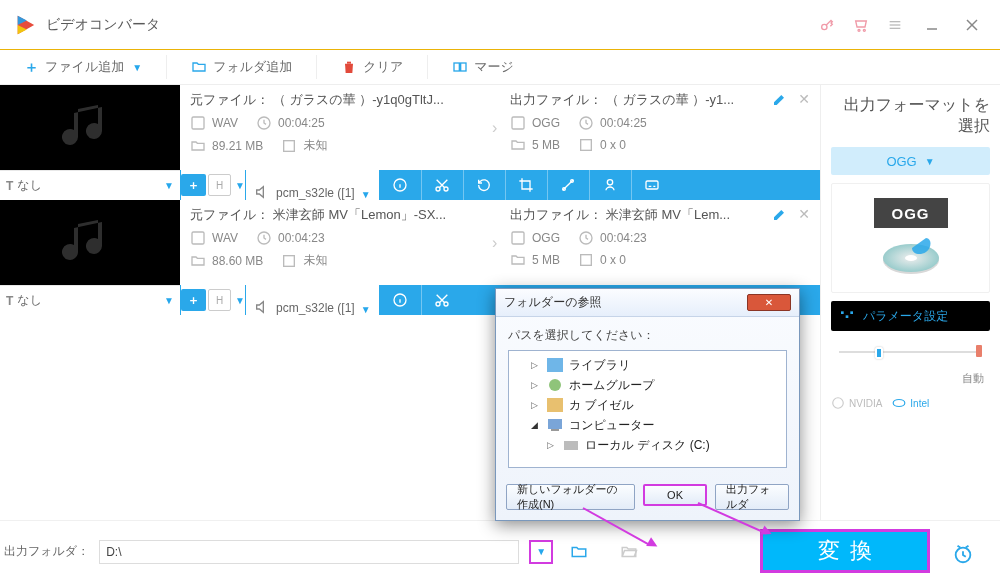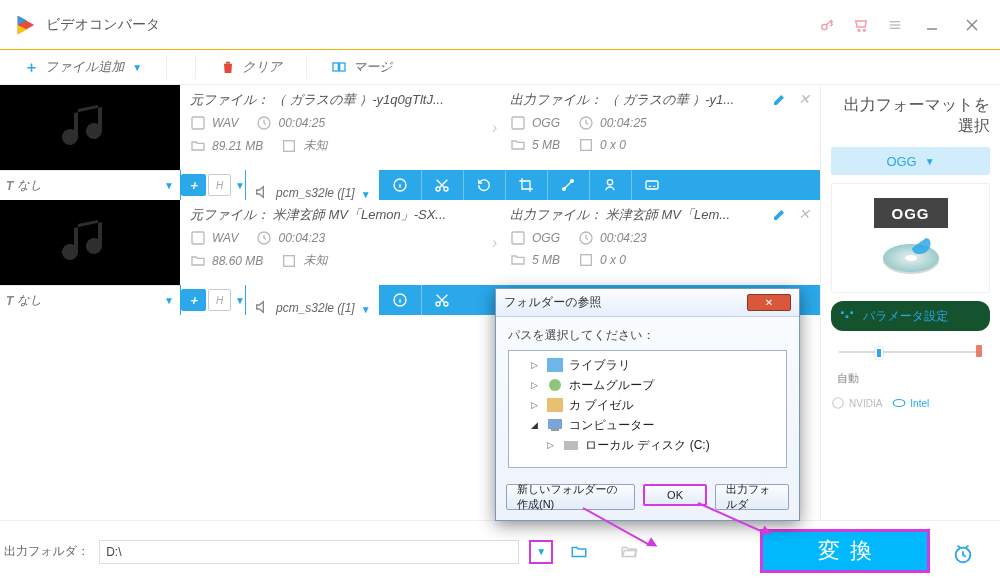--- a/index.html
+++ b/index.html
@@ -7,28 +7,28 @@
 .titlebar { height: 50px; display: flex; align-items: center; padding: 0 8px; border-bottom: 1px solid #eab308; }
 .logo { width: 22px; height: 22px; margin: 0 10px 0 6px; }
 .title { color: #595959; font-size: 14px; }
 .title-spacer { flex: 1; }
 .title-icon { width: 34px; height: 34px; display: flex; align-items: center; justify-content: center; color: #f09aa8; }
 .title-icon.gray { color: #bbb; }
 .window-btn { width: 40px; height: 34px; display: flex; align-items: center; justify-content: center; color: #888; }
 .toolbar { height: 34px; display: flex; align-items: center; padding: 0 16px; gap: 4px; font-size: 13px; }
 .tbtn { display: flex; align-items: center; gap: 6px; padding: 4px 8px; }
 .tbtn .plus { color: #2aa8ea; font-weight: bold; font-size: 15px; }
-.tbtn .label { color: #6b6b6b; font-style: italic; }
+.tbtn .label { color: #6b6b6b; }
 .tbtn .chev { color: #26a7ec; font-size: 10px; margin-left: 2px; }
 .tbtn .trash { color: #e24a3b; }
 .tbtn .merge { color: #2aa8ea; }
 .vsep { width: 1px; height: 24px; background: #eee; margin: 0 12px; }
 
 .content { display: flex; height: 436px; }
-.main-col { width: 820px; border-top: 1px solid #eee; font-style: italic; }
+.main-col { width: 820px; border-top: 1px solid #eee; }
 .right-col { width: 180px; border-left: 1px solid #eee; border-top: 1px solid #eee; padding: 8px 10px; display: flex; flex-direction: column; gap: 8px; }
 
 .file-row { display: flex; height: 85px; border-bottom: none; }
 .thumb { width: 180px; height: 85px; background: #000; display: flex; align-items: center; justify-content: center; }
 .thumb svg { opacity: 0.55; }
 .info-col { flex: 1; display: flex; }
 .info-half { width: 50%; padding: 6px 10px 4px 10px; display: flex; flex-direction: column; gap: 6px; font-size: 12px; color: #888; position: relative; }
 .info-half .line-top { color: #555; font-size: 13px; white-space: nowrap; overflow: hidden; text-overflow: ellipsis; }
 .info-half .pair-row { display: flex; gap: 18px; }
 .ico-pair { display: flex; align-items: center; gap: 6px; }
@@ -52,25 +52,25 @@
 .opt-codec .chev2 { color: #26a7ec; font-size: 10px; }
 .tool-icons { flex: 1; display: flex; align-items: center; gap: 0; }
 .tool-icons .ti { width: 42px; height: 30px; display: flex; align-items: center; justify-content: center; border-left: 1px solid rgba(255,255,255,0.35); }
 .tool-icons .ti:first-child { border-left: none; }
 
 .right-title { font-size: 16px; color: #555; text-align: right; margin: 2px 0; }
 .format-bar { height: 28px; background: #d1edfc; color: #2aa8ea; display: flex; align-items: center; justify-content: center; font-size: 13px; gap: 8px; border-radius: 2px; }
 .format-preview { height: 110px; display: flex; align-items: center; justify-content: center; flex-direction: column; border: 1px solid #f0f0f0; border-radius: 2px; }
 .format-preview .ogg-box { width: 74px; height: 30px; border: 2px solid #444; background: #444; color: #fff; font-weight: bold; font-size: 15px; letter-spacing: 1px; display: flex; align-items: center; justify-content: center; }
 .side-btn { height: 30px; display: flex; align-items: center; gap: 8px; padding: 0 8px; font-size: 12px; color: #2aa8ea; }
-.side-btn.filled { background: #14532d; border-radius: 12px; align-items: center; }
+.side-btn.filled { background: #000000; border-radius: 2px; align-items: center; }
 .slider-row { height: 24px; position: relative; margin: 0 4px; }
 .slider-track { position: absolute; left: 4px; right: 4px; top: 12px; height: 2px; background: #ddd; }
 .slider-thumb { position: absolute; left: 40px; top: 8px; width: 8px; height: 12px; background: #2aa8ea; border: 2px solid #fff; border-radius: 2px; box-shadow: 0 0 2px rgba(0,0,0,0.25); }
-.slider-label { font-size: 11px; color: #888; margin: 0 6px; }
+.slider-label { font-size: 11px; color: #888; margin: 0 6px; text-align: right; }
 .hw-row { display: flex; gap: 10px; margin-top: 2px; align-items: center; }
 .hw-item { font-size: 10px; color: #bbb; display: flex; align-items: center; gap: 4px; }
 
 .bottom-bar { height: 62px; display: flex; align-items: center; padding: 0 4px; gap: 10px; position: relative; border-top: 1px solid #f0f0f0; }
 .bb-label { font-size: 12px; color: #666; }
 .bb-input { flex: 0 0 420px; height: 24px; border: 1px solid #ddd; padding: 0 6px; font-size: 12px; color: #444; display: flex; align-items: center; }
 .bb-chev { width: 24px; height: 24px; border: 2px solid #d23be0; display: flex; align-items: center; justify-content: center; color: #26a7ec; font-size: 10px; }
 .bb-folder { color: #2aa8ea; margin-left: 6px; }
 .bb-openf { color: #ccc; margin-left: 20px; }
 .convert-btn { position: absolute; right: 70px; top: 8px; width: 170px; height: 44px; background: #00b8fb; border: 3px solid #d23be0; color: #fff; font-size: 22px; letter-spacing: 10px; display: flex; align-items: center; justify-content: center; text-indent: 10px; }
@@ -144,20 +144,26 @@
     </div>
 </div>
 
 <div class="toolbar">
   <div class="tbtn">
     <span class="plus">＋</span>
     <span class="label">ファイル追加</span>
     <span class="chev">▼</span>
   </div>
   <div class="vsep"></div>
+  <div class="tbtn">
+    <svg class="u-icon" viewBox="0 0 24 24" fill="none" stroke="#2aa8ea" stroke-width="2">
+        <path d="M3 6h6l2 2h10v10H3z"></path>
+      </svg>
+    <span class="label">フォルダ追加</span>
+  </div>
   <div class="vsep"></div>
   <div class="tbtn">
     <span class="trash">
         <svg class="u-icon" viewBox="0 0 24 24" fill="#e24a3b">
           <path d="M6 7h12l-1 14H7z"></path>
           <path d="M9 4h6v3H9z"></path>
         </svg>
       </span>
     <span class="label">クリア</span>
   </div>

